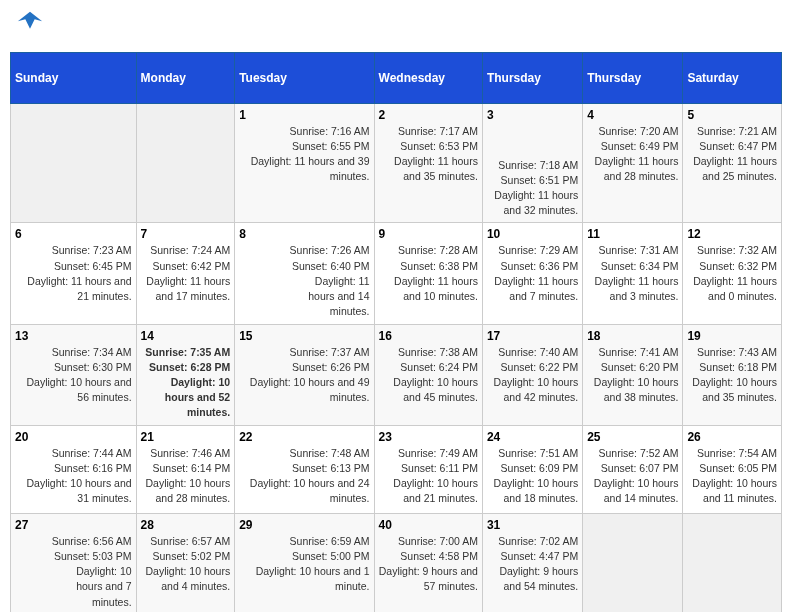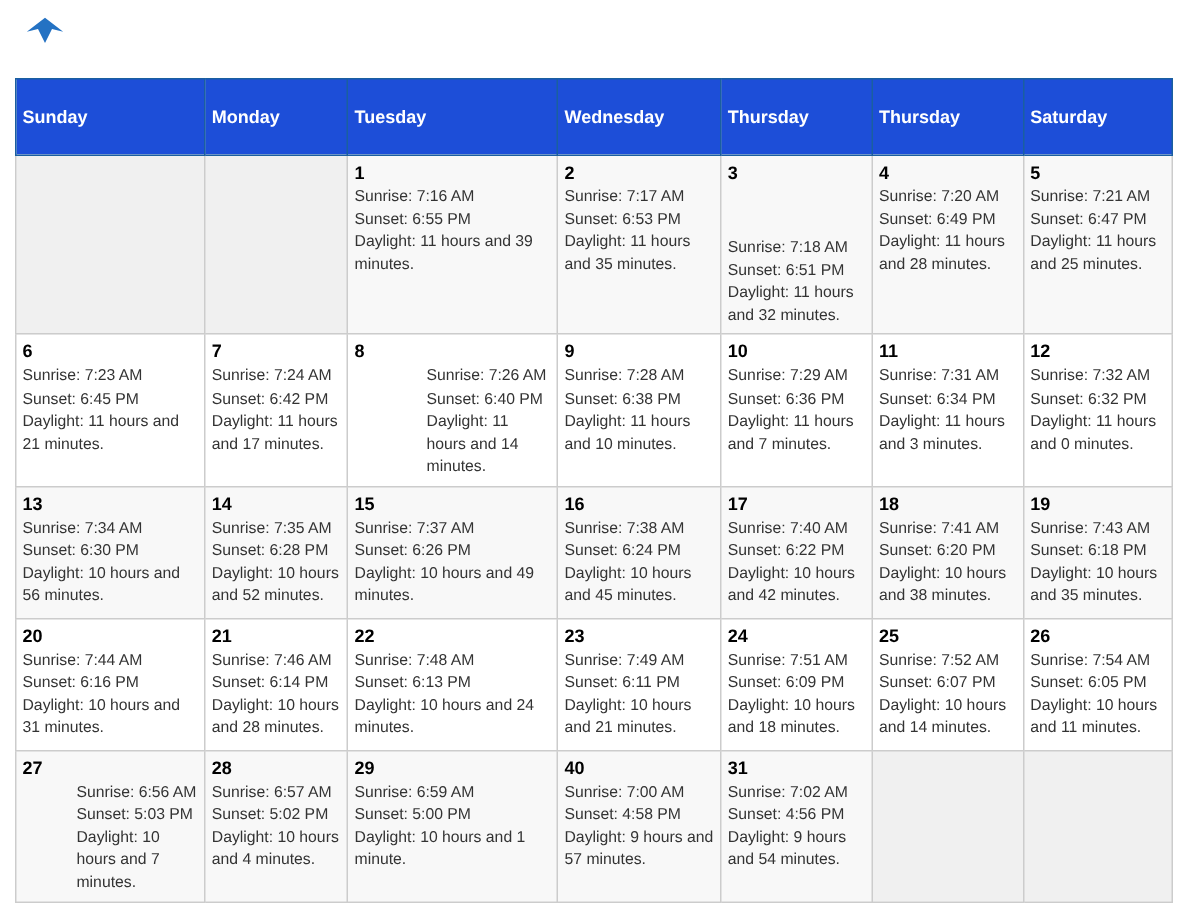--- a/index.html
+++ b/index.html
@@ -78,20 +78,21 @@
     .day-num {
       font-weight: bold;
       font-size: 12px;
       display: block;
       margin-bottom: 2px;
     }
     .day-info {
       color: #333;
       line-height: 1.45;
       font-size: 10.5px;
+      text-align: right;
     }
     .empty-cell {
       background: #f0f0f0 !important;
     }
   </style>
 </head>
 <body>
 
 <div class="header">
   <div class="logo">
@@ -206,21 +207,21 @@
       </tr>
       <tr>
         <td>
           <span class="day-num">13</span>
           <div class="day-info" style="white-space: pre-line;">Sunrise: 7:34 AM
 Sunset: 6:30 PM
 Daylight: 10 hours and 56 minutes.</div>
         </td>
         <td>
           <span class="day-num">14</span>
-          <div class="day-info" style="white-space: pre-line;">Sunrise: 7:35 AM
+          <div class="day-info" style="white-space: pre-line; font-weight: bold;">Sunrise: 7:35 AM
 Sunset: 6:28 PM
 Daylight: 10 hours and 52 minutes.</div>
         </td>
         <td>
           <span class="day-num">15</span>
           <div class="day-info" style="white-space: pre-line;">Sunrise: 7:37 AM
 Sunset: 6:26 PM
 Daylight: 10 hours and 49 minutes.</div>
         </td>
         <td>
@@ -313,20 +314,20 @@
         </td>
         <td>
           <span class="day-num">40</span>
           <div class="day-info" style="white-space: pre-line;">Sunrise: 7:00 AM
 Sunset: 4:58 PM
 Daylight: 9 hours and 57 minutes.</div>
         </td>
         <td>
           <span class="day-num">31</span>
           <div class="day-info" style="white-space: pre-line;">Sunrise: 7:02 AM
-Sunset: 4:56 PM
+Sunset: 4:47 PM
 Daylight: 9 hours and 54 minutes.</div>
         </td>
         <td class="empty-cell"></td>
         <td class="empty-cell"></td>
       </tr>
     </tbody>
 </table>
 
 </body></html>

